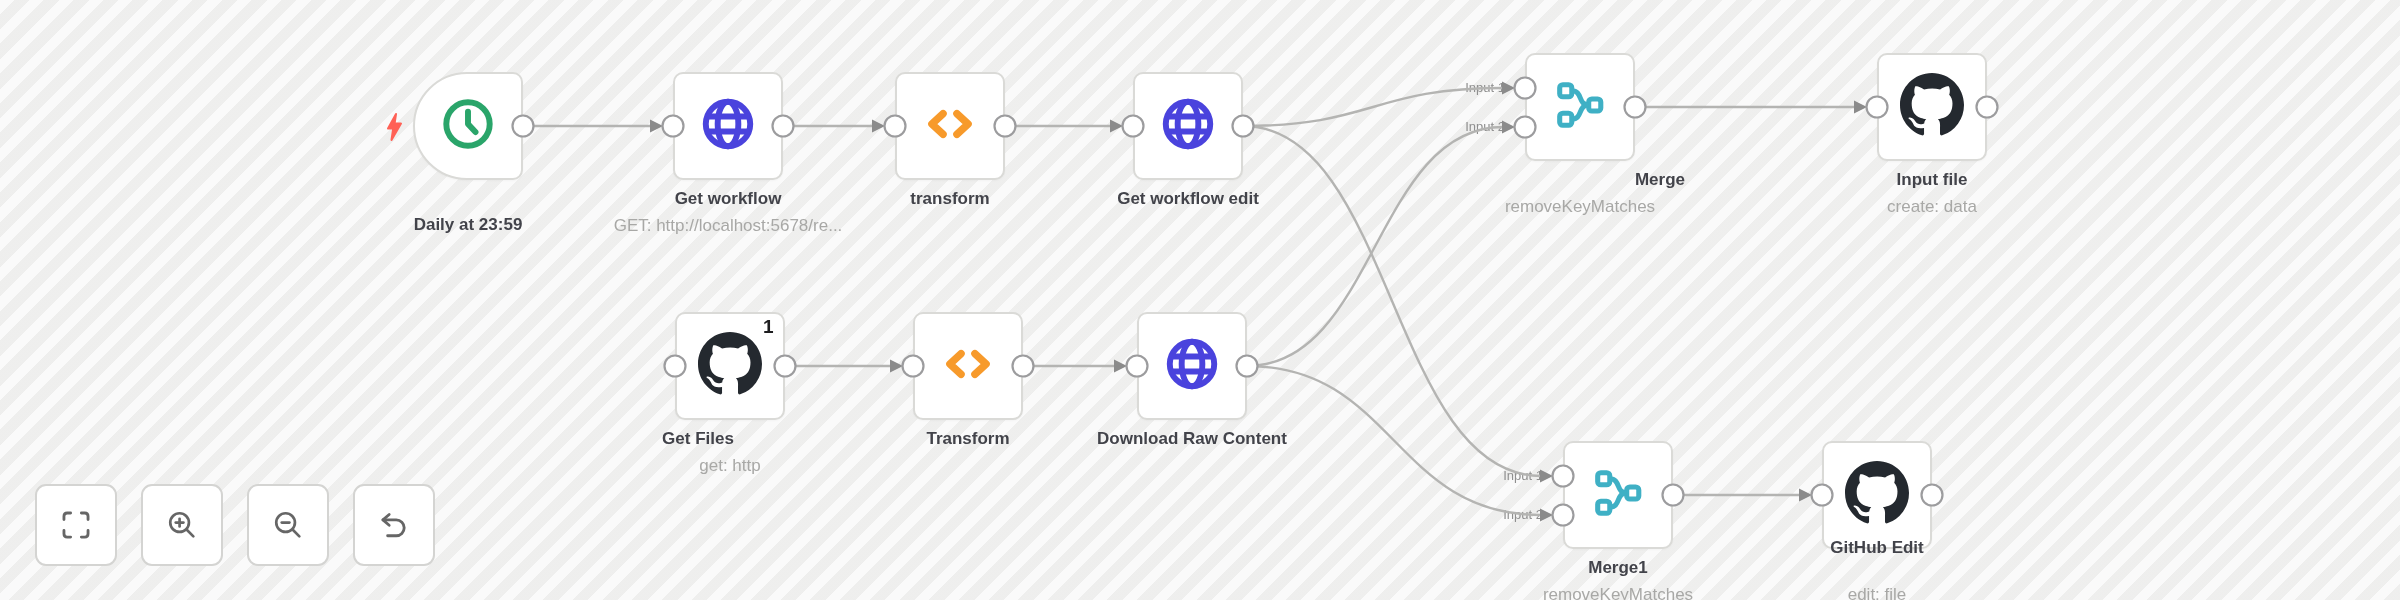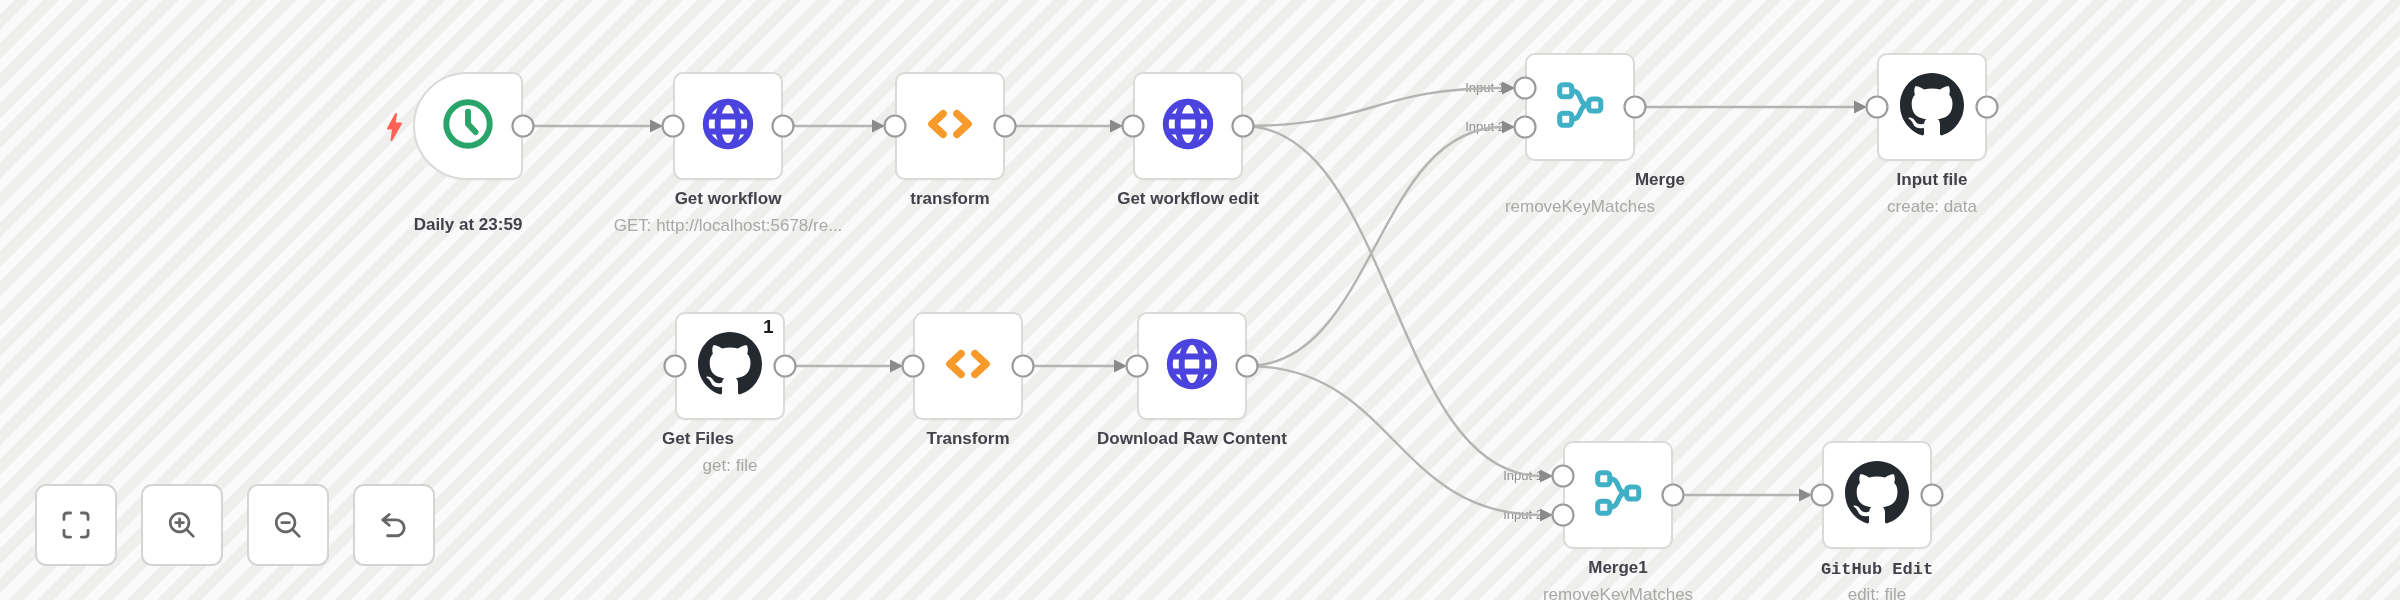--- a/index.html
+++ b/index.html
@@ -155,21 +155,21 @@
       </div>
       <div class="node-label" style="left: 1932px; top: 170px;">Input file</div>
       <div class="node-subtitle" style="left: 1932px; top: 197px;">create: data</div>
       <span class="node-badge" style="left: 763px; top: 316px;">1</span>
       <div class="node" style="left: 675px; top: 312px;">
         <span><svg width="64" height="64" viewBox="0 0 16 16" fill="#24292f">
             <path d="M8 0C3.58 0 0 3.58 0 8c0 3.54 2.29 6.53 5.47 7.59.4.07.55-.17.55-.38 0-.19-.01-.82-.01-1.49-2.01.37-2.53-.49-2.69-.94-.09-.23-.48-.94-.82-1.13-.28-.15-.68-.52-.01-.53.63-.01 1.08.58 1.23.82.72 1.21 1.87.87 2.33.66.07-.52.28-.87.51-1.07-1.78-.2-3.64-.89-3.64-3.95 0-.87.31-1.59.82-2.15-.08-.2-.36-1.02.08-2.12 0 0 .67-.21 2.2.82.64-.18 1.32-.27 2-.27s1.36.09 2 .27c1.53-1.04 2.2-.82 2.2-.82.44 1.1.16 1.92.08 2.12.51.56.82 1.27.82 2.15 0 3.07-1.87 3.75-3.65 3.95.29.25.54.73.54 1.48 0 1.07-.01 1.93-.01 2.2 0 .21.15.46.55.38A8.01 8.01 0 0 0 16 8c0-4.42-3.58-8-8-8z"></path>
           </svg></span>
       </div>
       <div class="node-label" style="left: 698px; top: 429px;">Get Files</div>
-      <div class="node-subtitle" style="left: 730px; top: 456px;">get: file</div>
+      <div class="node-subtitle" style="left: 730px; top: 456px;">get: http</div>
       <div class="node" style="left: 913px; top: 312px;">
         <span><svg width="62" height="62" viewBox="0 0 24 24" fill="none" stroke="#f79a2b" stroke-width="2.9" stroke-linecap="round" stroke-linejoin="round">
             <path d="M9.3 8 L5 12 L9.3 16"></path>
             <path d="M14.7 8 L19 12 L14.7 16"></path>
           </svg></span>
       </div>
       <div class="node-label" style="left: 968px; top: 429px;">Transform</div>
       <div class="node" style="left: 1137px; top: 312px;">
         <span><svg width="62" height="62" viewBox="0 0 24 24" fill="none" stroke="#4a43dd" stroke-width="2.3">
             <circle cx="12" cy="12" r="8.6"></circle>
@@ -190,21 +190,21 @@
       </div>
       <div class="node-label" style="left: 1618px; top: 558px;">Merge1</div>
       <div class="node-subtitle" style="left: 1618px; top: 585px;">removeKeyMatches</div>
       <div class="port-label" style="left: 1459px; top: 467px;">Input 1</div>
       <div class="port-label" style="left: 1459px; top: 506px;">Input 2</div>
       <div class="node" style="left: 1822px; top: 441px;">
         <span><svg width="64" height="64" viewBox="0 0 16 16" fill="#24292f">
             <path d="M8 0C3.58 0 0 3.58 0 8c0 3.54 2.29 6.53 5.47 7.59.4.07.55-.17.55-.38 0-.19-.01-.82-.01-1.49-2.01.37-2.53-.49-2.69-.94-.09-.23-.48-.94-.82-1.13-.28-.15-.68-.52-.01-.53.63-.01 1.08.58 1.23.82.72 1.21 1.87.87 2.33.66.07-.52.28-.87.51-1.07-1.78-.2-3.64-.89-3.64-3.95 0-.87.31-1.59.82-2.15-.08-.2-.36-1.02.08-2.12 0 0 .67-.21 2.2.82.64-.18 1.32-.27 2-.27s1.36.09 2 .27c1.53-1.04 2.2-.82 2.2-.82.44 1.1.16 1.92.08 2.12.51.56.82 1.27.82 2.15 0 3.07-1.87 3.75-3.65 3.95.29.25.54.73.54 1.48 0 1.07-.01 1.93-.01 2.2 0 .21.15.46.55.38A8.01 8.01 0 0 0 16 8c0-4.42-3.58-8-8-8z"></path>
           </svg></span>
       </div>
-      <div class="node-label" style="left: 1877px; top: 560px; font-family: Liberation Mono, monospace;">GitHub Edit</div>
+      <div class="node-label" style="left: 1877px; top: 538px;">GitHub Edit</div>
       <div class="node-subtitle" style="left: 1877px; top: 585px;">edit: file</div>
     </div>
 
   <div id="controls">
     <button class="ctl-btn" title="">
       <span>
         <svg width="34" height="34" viewBox="0 0 24 24" fill="none" stroke="#666666" stroke-width="2" stroke-linecap="round" stroke-linejoin="round">
           <path d="M3.5 8.2 V5.8 Q3.5 3.5 5.8 3.5 H8.2"></path>
           <path d="M15.8 3.5 H18.2 Q20.5 3.5 20.5 5.8 V8.2"></path>
           <path d="M20.5 15.8 V18.2 Q20.5 20.5 18.2 20.5 H15.8"></path>

